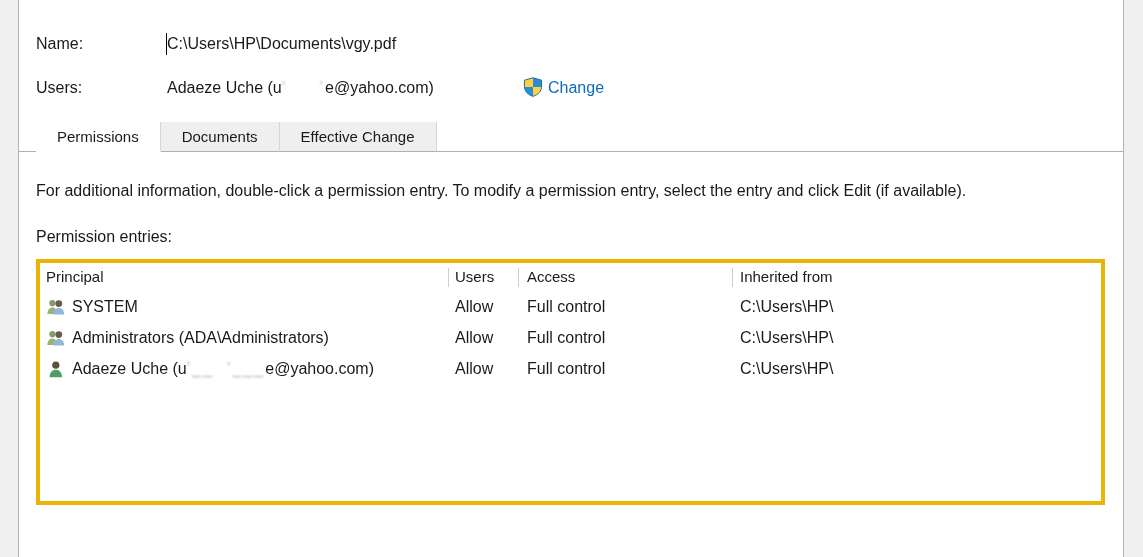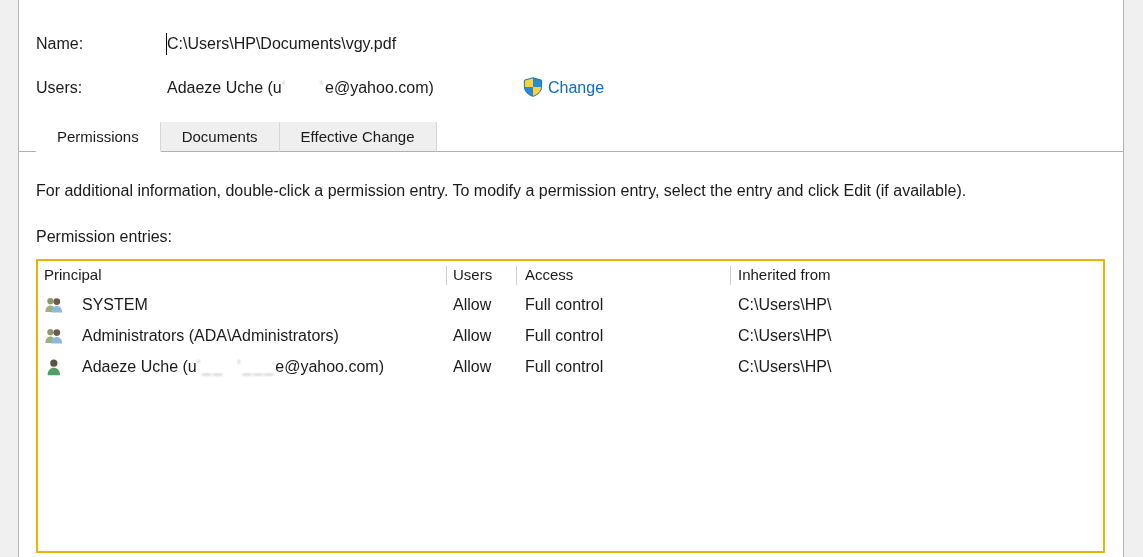--- a/index.html
+++ b/index.html
@@ -173,23 +173,23 @@
     color: #1a1a1a;
     white-space: nowrap;
   }
 
   
   #entries-box {
     position: absolute;
     left: 17px;
     top: 107px;
     width: 1069px;
-    height: 294px;
-    background: #ffffff;
-    border: 2px solid #eab308;
+    height: 246px;
+    background: #ffffff;
+    border: 4px solid #eab308;
     box-sizing: border-box;
     overflow: hidden;
   }
 
   
   #entries-head {
     position: relative;
     height: 28px;
     background: #ffffff;
   }
@@ -237,21 +237,21 @@
     top: 0;
     height: 31px;
     display: flex;
     align-items: center;
   }
   .principal-text {
     font-size: 16px;
     color: #1a1a1a;
     line-height: 31px;
     white-space: nowrap;
-    margin-left: 18px;
+    margin-left: 6px;
     display: flex;
     align-items: baseline;
   }
 
   .principal-icon {
     width: 20px;
     height: 20px;
     flex: 0 0 20px;
   }
 

